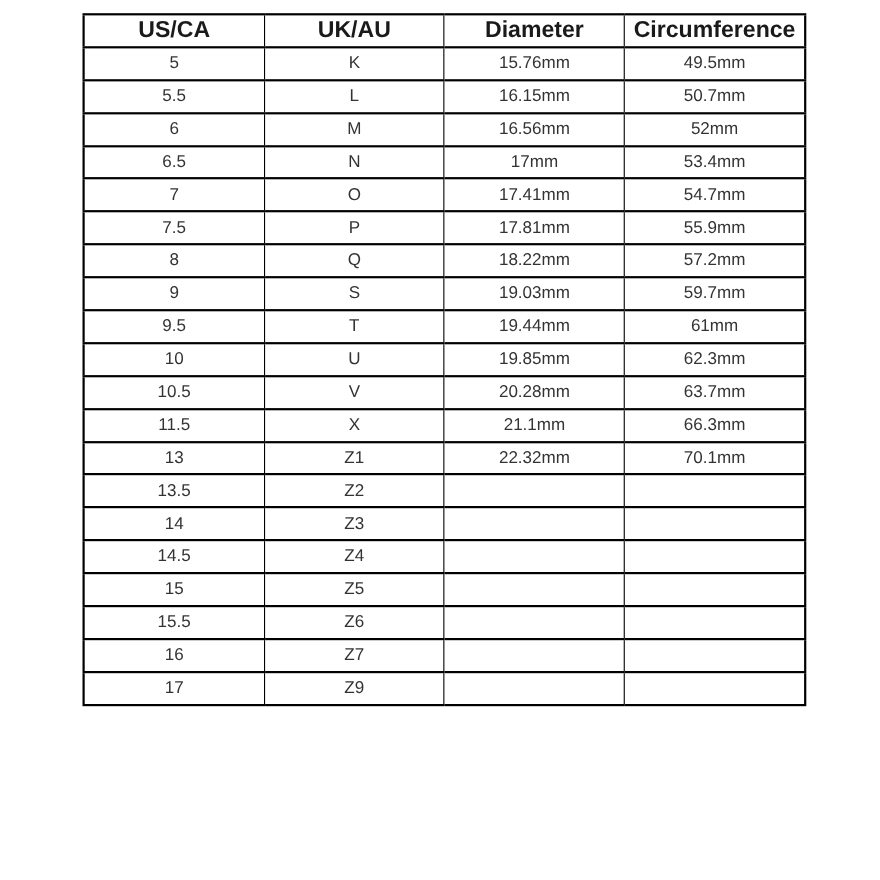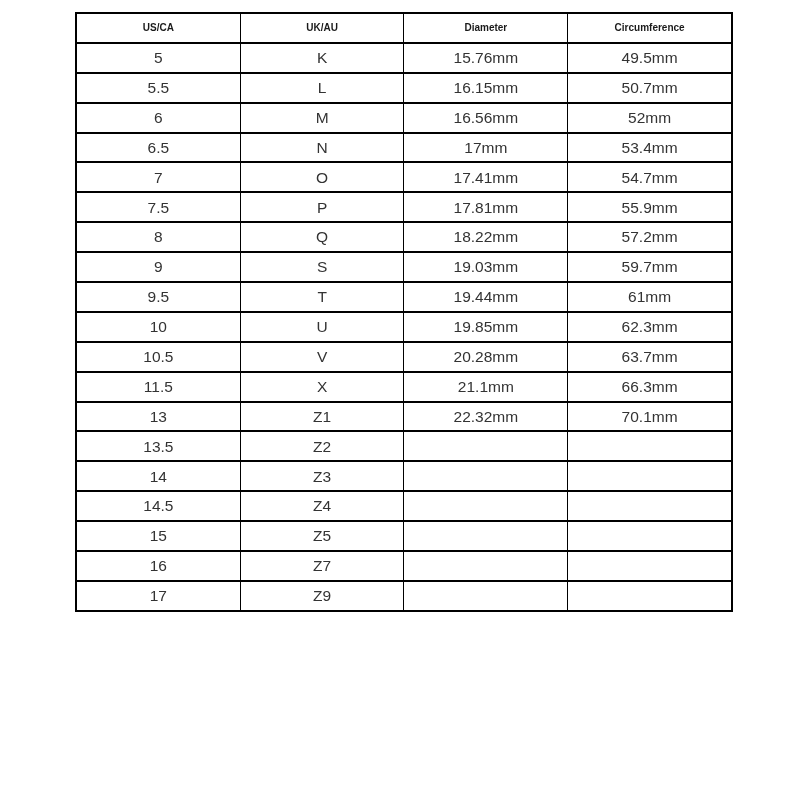--- a/index.html
+++ b/index.html
@@ -39,21 +39,21 @@
     font-size: 15.5px;
     line-height: 1;
     color: #333333;
     background: #ffffff;
     white-space: nowrap;
     overflow: hidden;
   }
   .size-table th {
     font-weight: bold;
     color: #1a1a1a;
-    font-size: 10px;
+    font-size: 21px;
   }
   .size-table {
     border: 2px solid #000000;
   }
 </style>
 </head>
 <body>
 
 <div class="canvas">
   <table class="size-table">
@@ -162,20 +162,26 @@
           <td></td>
           <td></td>
         </tr>
         <tr>
           <td>15</td>
           <td>Z5</td>
           <td></td>
           <td></td>
         </tr>
         <tr>
+          <td>15.5</td>
+          <td>Z6</td>
+          <td></td>
+          <td></td>
+        </tr>
+        <tr>
           <td>16</td>
           <td>Z7</td>
           <td></td>
           <td></td>
         </tr>
         <tr>
           <td>17</td>
           <td>Z9</td>
           <td></td>
           <td></td>

